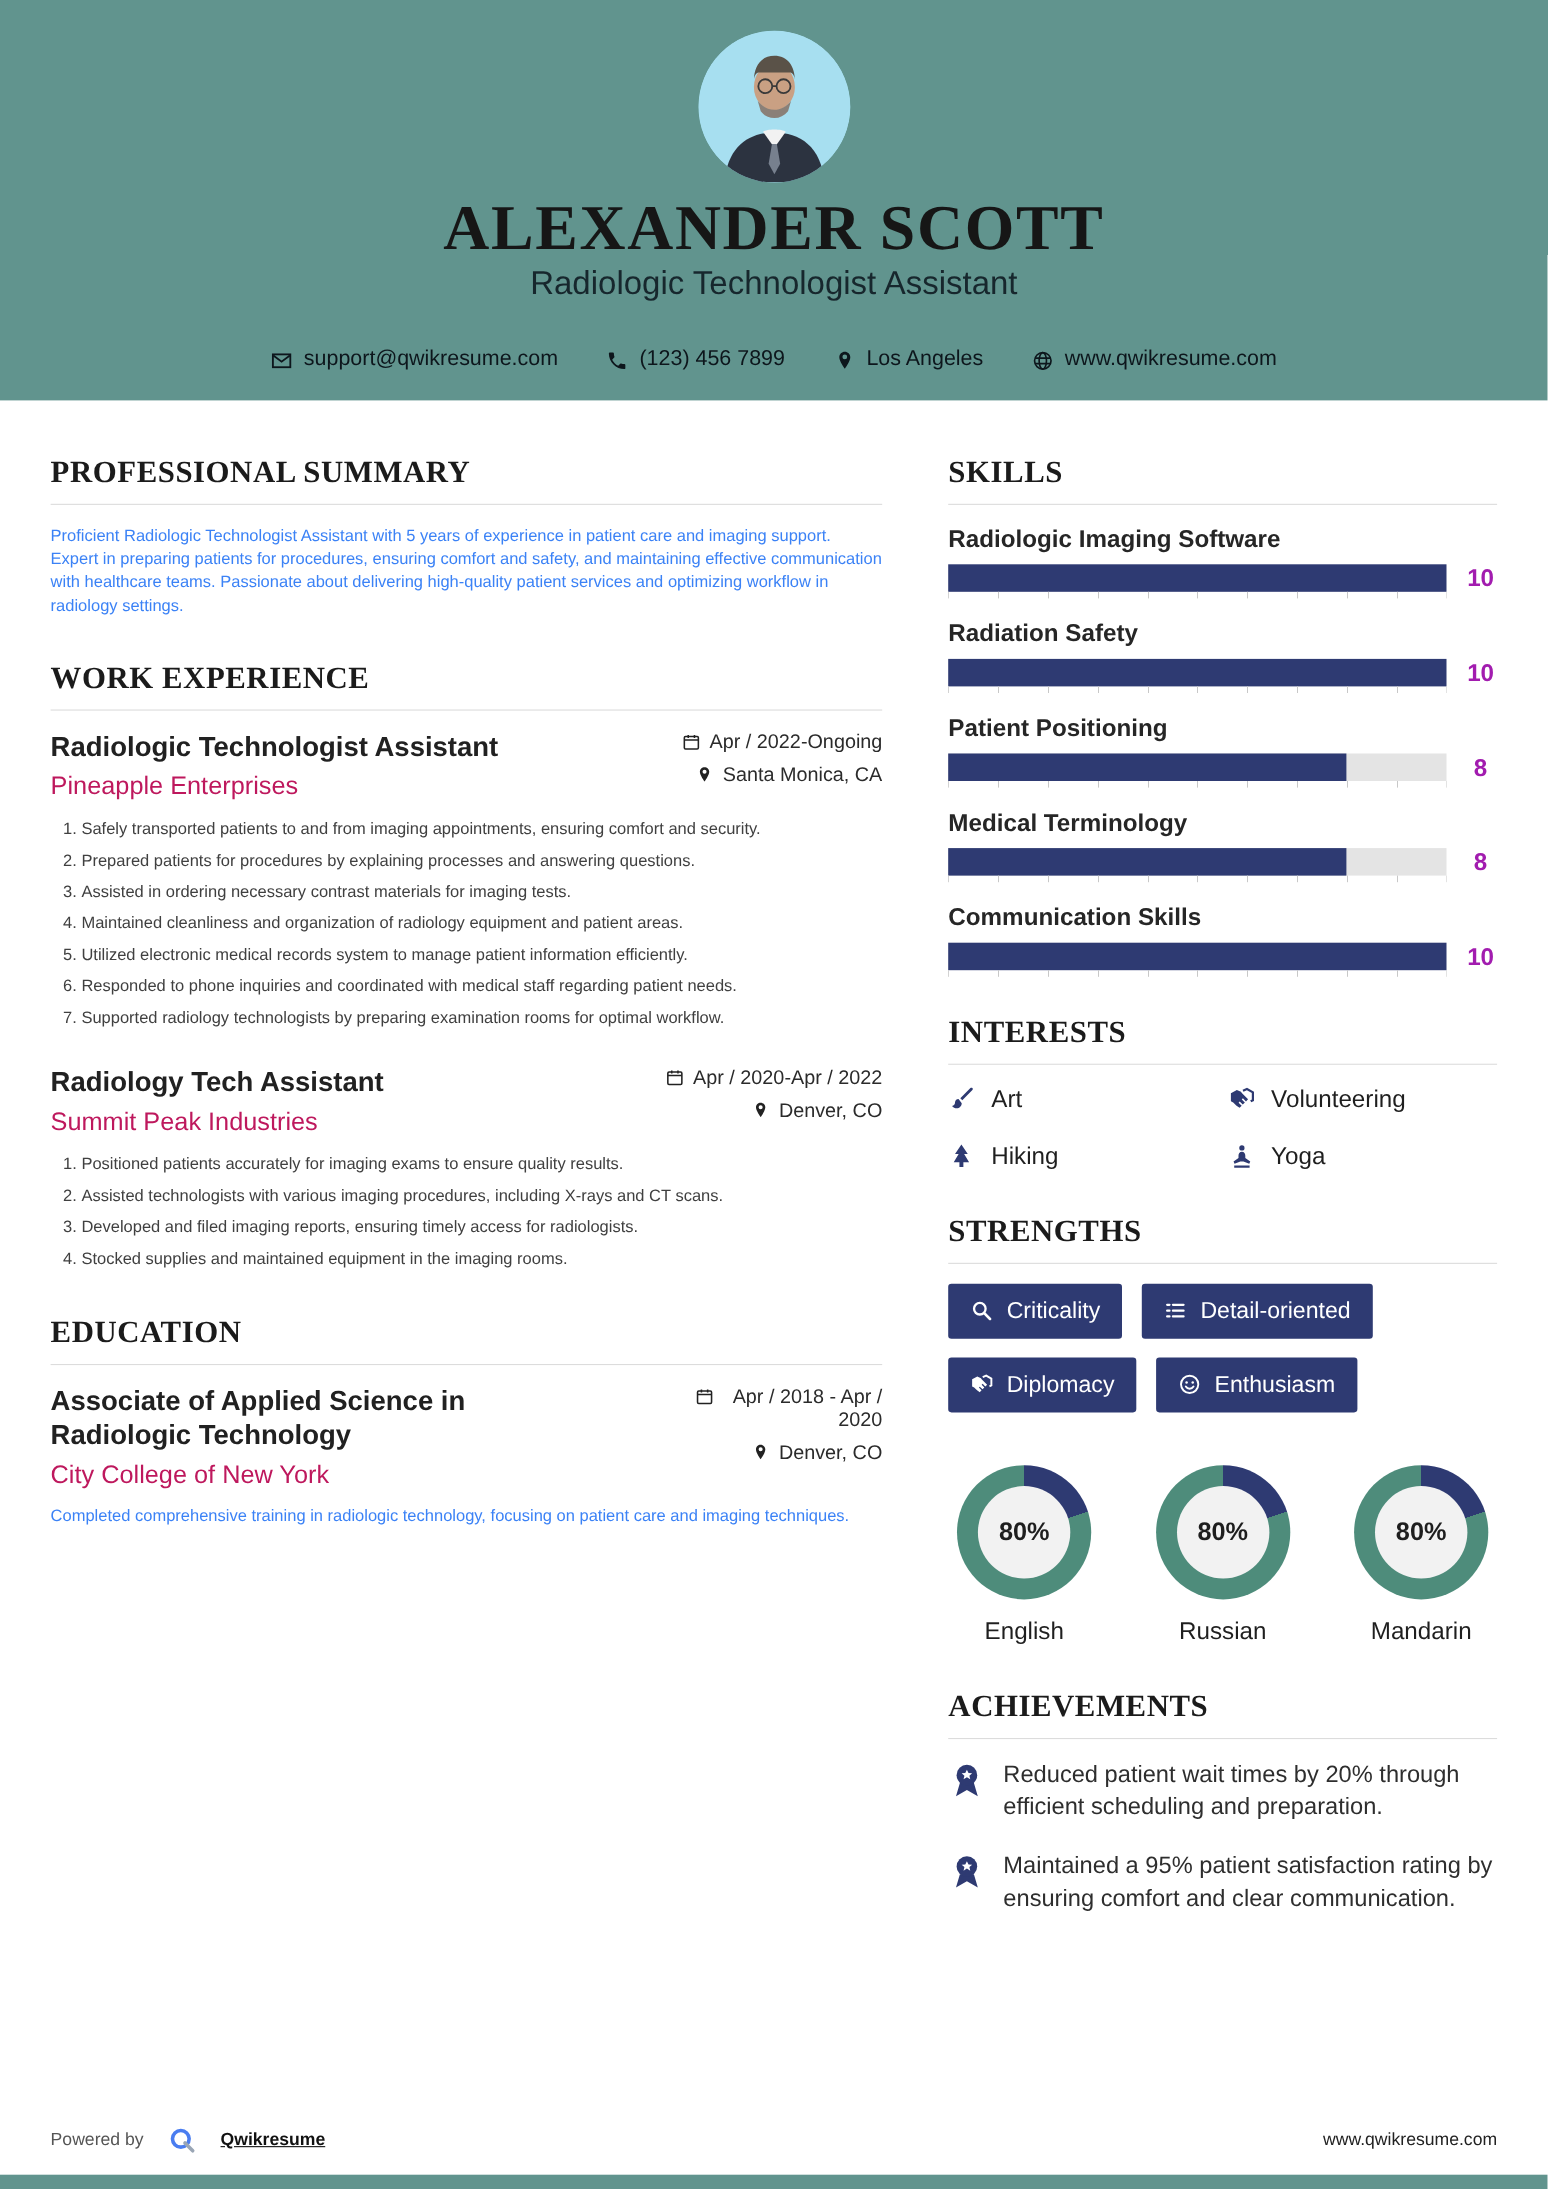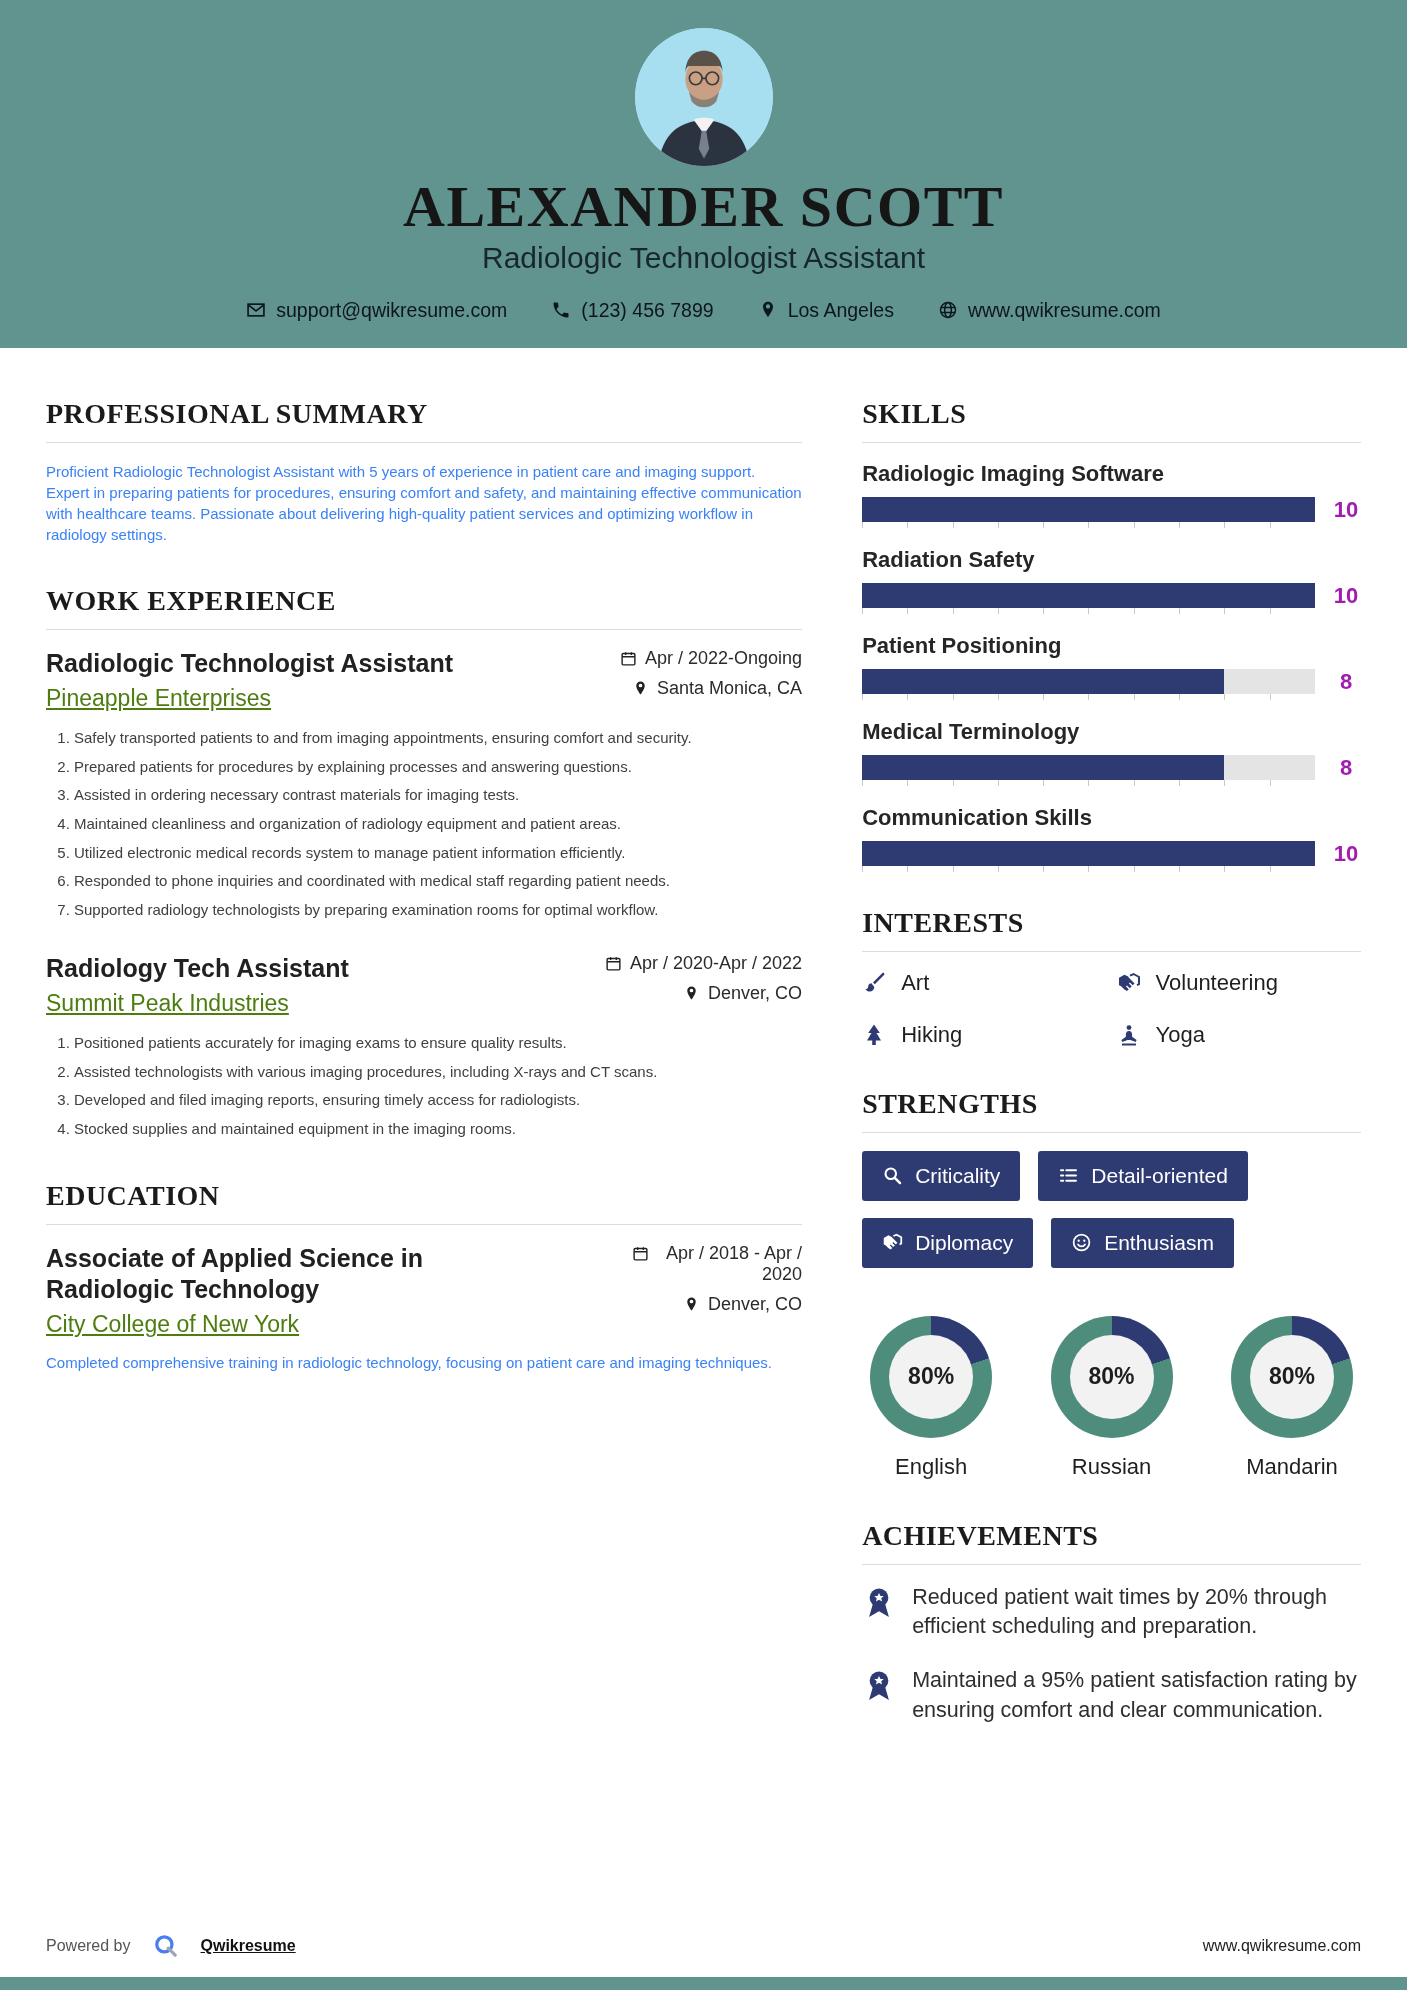--- a/index.html
+++ b/index.html
@@ -18,42 +18,42 @@
     background: #A7DFF0; overflow: hidden;
   }
   .avatar svg { display: block; width: 100%; height: 100%; }
   .name {
     font-family: "Liberation Serif", "DejaVu Serif", serif;
     font-size: 58px; font-weight: 700; color: #161616;
     letter-spacing: 1.5px; margin: 4px 0 2px; line-height: 1.08;
   }
   .person-title { font-size: 30px; color: #17272d; margin: 2px 0 24px; }
   .contact { display: flex; justify-content: center; align-items: center; gap: 44px; font-size: 19.5px; color: #0d161c; }
-  .c-item { display: flex; align-items: center; gap: 10px; }
+  .c-item { display: flex; align-items: flex-end; gap: 10px; margin-top: 16px; }
   .ic { display: inline-flex; width: 20px; height: 20px; color: #0d161c; }
   .ic svg { width: 100%; height: 100%; display: block; }
 
   
   .main { flex: 1; min-height: 0; overflow: hidden; display: flex; gap: 60px; padding: 50px 46px 0; }
   .col-left { width: 57.5%; flex-shrink: 0; }
   .col-right { flex: 1; min-width: 0; }
 
   h2.section-h {
     font-family: "Liberation Serif", "DejaVu Serif", serif;
     font-size: 28px; font-weight: 700; color: #1b1b1b; letter-spacing: .5px;
     margin: 0 0 18px; padding-bottom: 12px; border-bottom: 1px solid #dcdcdc;
   }
   .block { margin-bottom: 40px; }
   .body-text { font-size: 15px; line-height: 1.4; margin: 0; color: #3b82f6; }
 
   
   .job { margin-bottom: 32px; }
   .job-head { display: flex; justify-content: space-between; align-items: flex-start; gap: 16px; }
   .jtitle { font-size: 25px; font-weight: 700; color: #212121; line-height: 1.25; }
-  .company { font-size: 23px; color: #4d7c0f; margin: 6px 0 14px; text-decoration: underline; }
+  .company { font-size: 23px; color: #be185d; margin: 6px 0 14px; }
   .meta { text-align: right; font-size: 18px; color: #2b2b2b; flex-shrink: 0; }
   .edu .meta { max-width: 170px; }
   .mrow { display: flex; justify-content: flex-end; align-items: flex-start; gap: 8px; margin-bottom: 9px; }
   .mic { display: inline-flex; width: 17px; height: 17px; color: #222; margin-top: 2px; flex-shrink: 0; }
   .mic svg { width: 100%; height: 100%; display: block; }
   ol.bullets { margin: 2px 0 0; padding-left: 28px; }
   ol.bullets li { font-size: 15px; line-height: 1.38; margin-bottom: 8px; color: #404040; }
 
   
   .skill { margin-bottom: 24px; font-weight: bold; }

